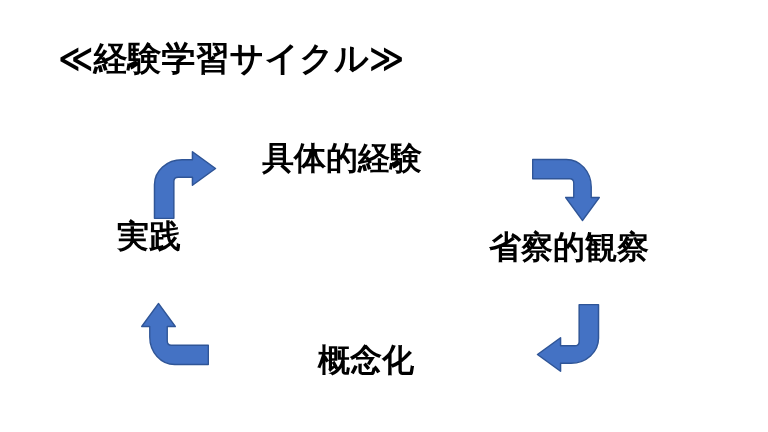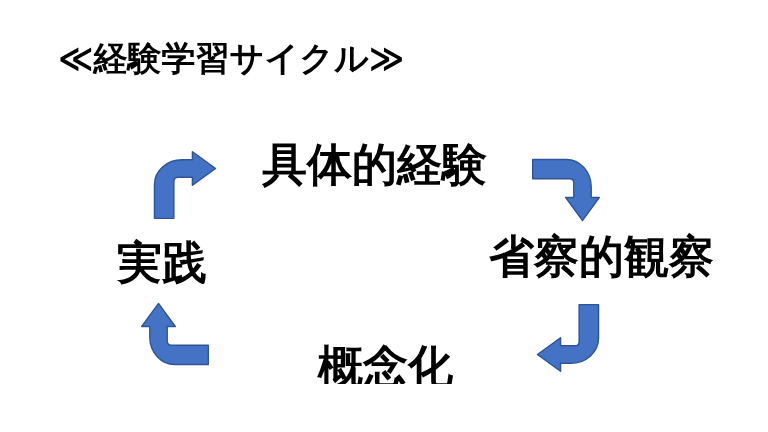--- a/index.html
+++ b/index.html
@@ -22,30 +22,30 @@
     margin: 0;
     font-size: 34px;
     font-weight: 900;
     line-height: 1.1;
     color: var(--text, #000);
     white-space: nowrap;
     letter-spacing: 0px;
   }
   .stage {
     position: absolute;
-    font-size: 45px;
+    font-size: 32px;
     font-weight: 900;
     line-height: 1;
     color: var(--text, #000);
     white-space: nowrap;
   }
   .stage-top    { left: 262px; top: 142px; }
-  .stage-right  { left: 489px; top: 234px; }
+  .stage-right  { left: 489px; top: 234px; font-family: Liberation Mono, monospace; }
   .stage-bottom { left: 318px; top: 344px; }
-  .stage-left   { left: 117px; top: 240px; }
+  .stage-left   { left: 117px; top: 220px; }
 
   .arrow {
     position: absolute;
     width: 68px;
     height: 64px;
   }
   .arrow path {
     fill: var(--arrow-fill, #4472C4);
     stroke: var(--arrow-stroke, #2F5597);
     stroke-width: 2;

